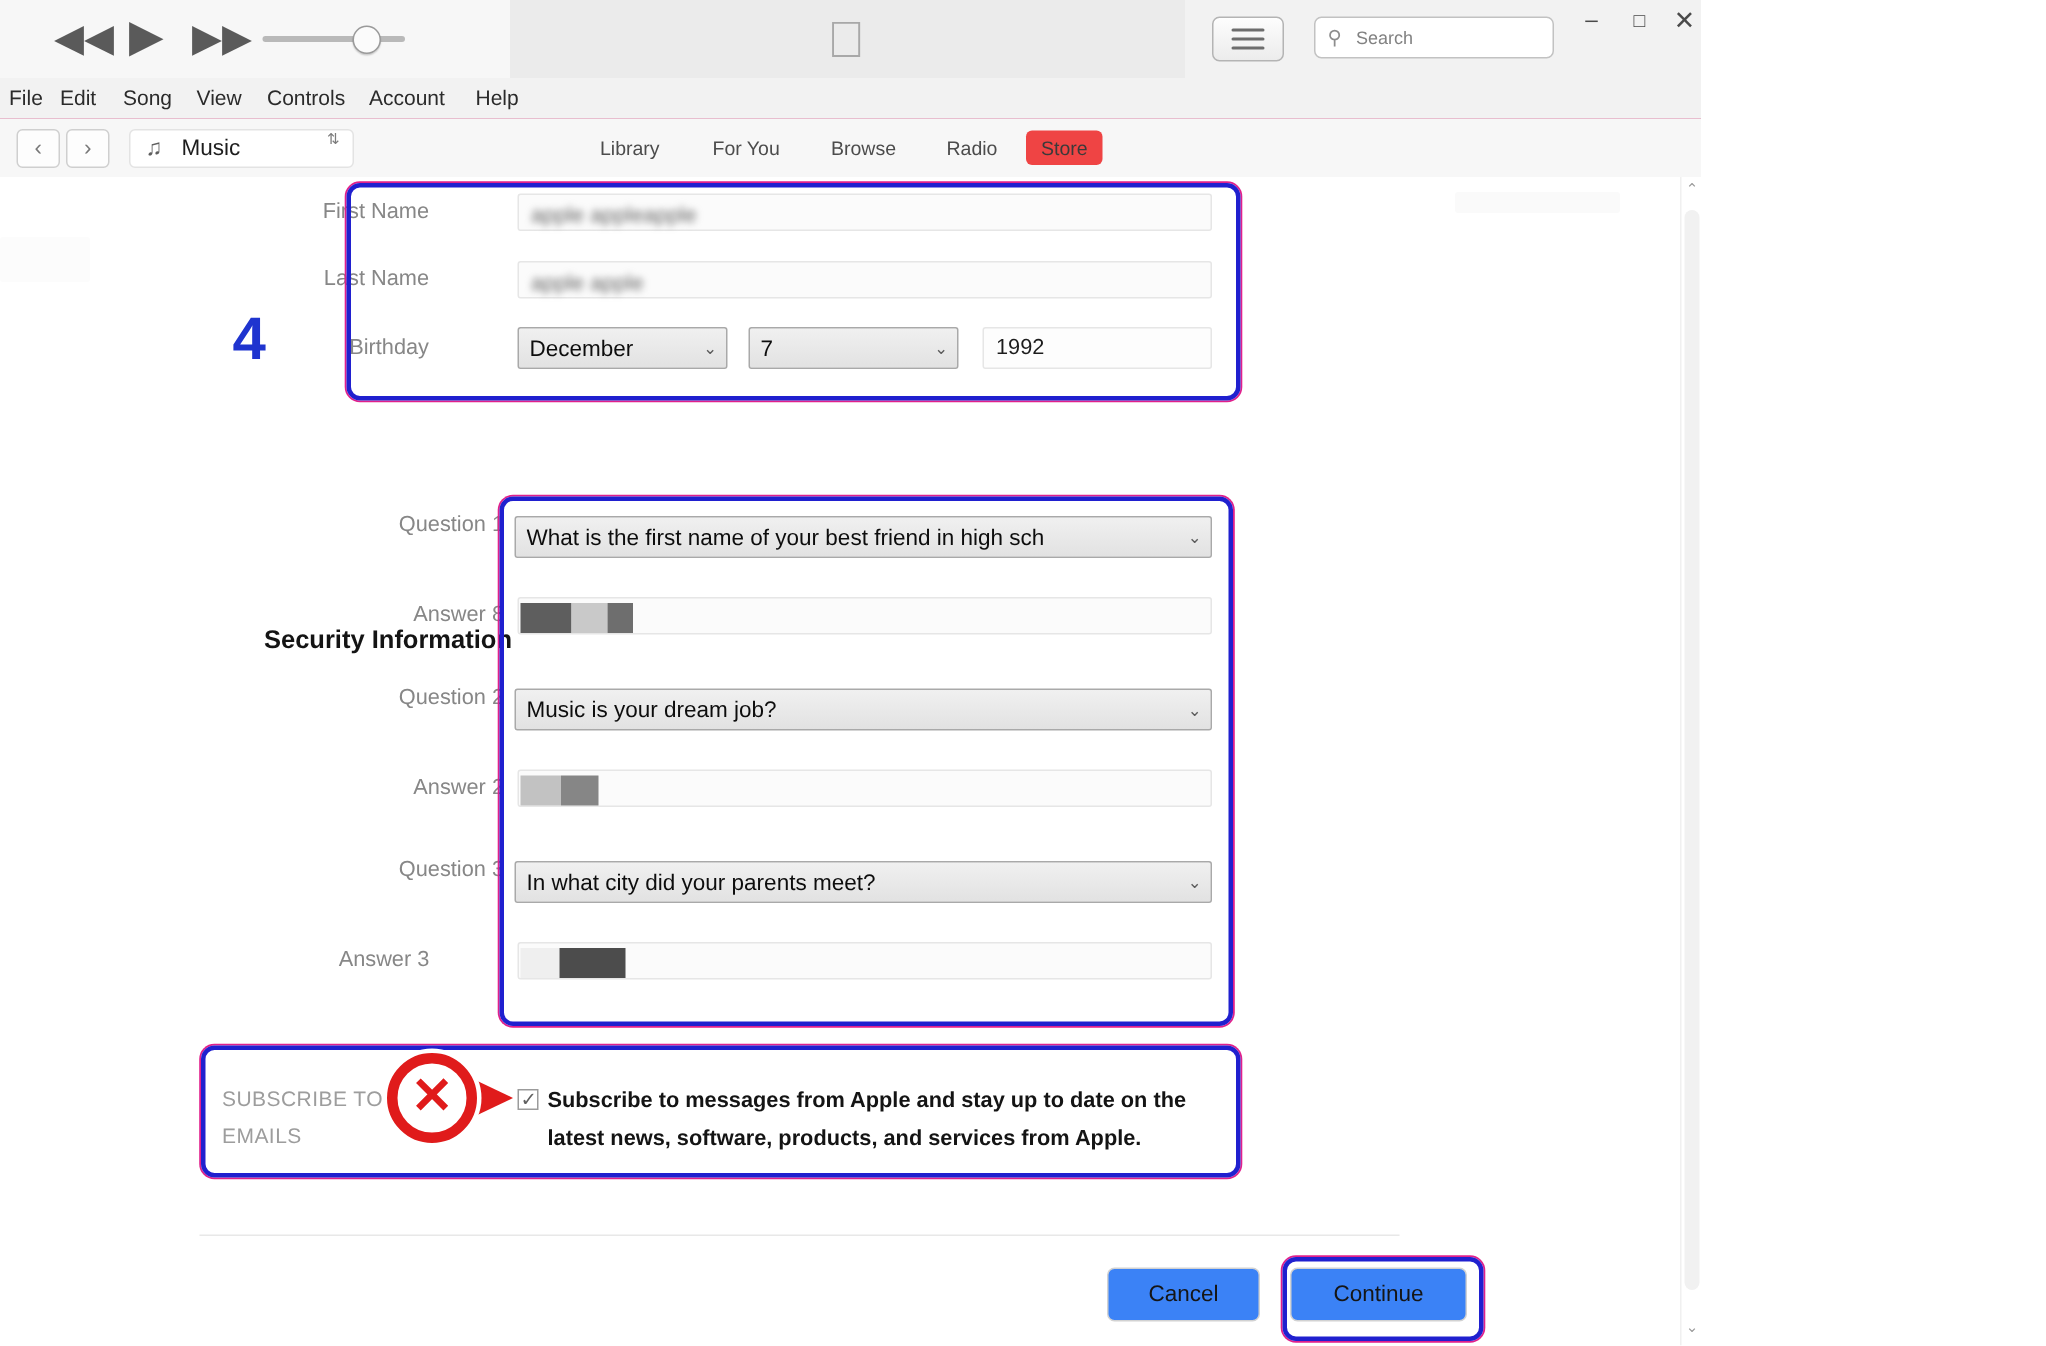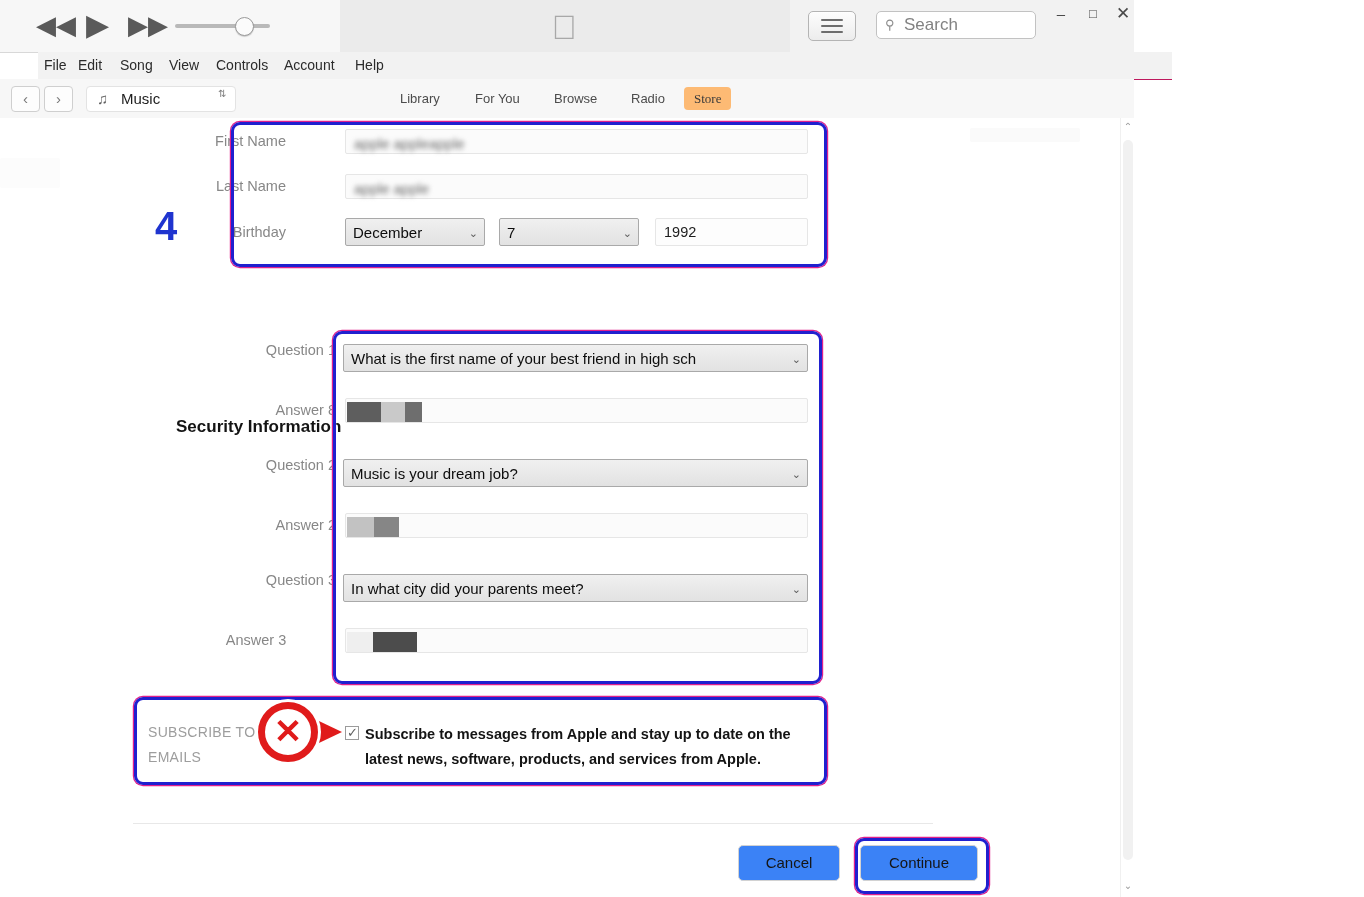--- a/index.html
+++ b/index.html
@@ -122,21 +122,21 @@
     position: absolute;
     left: 8px; top: 5px;
     width: 14px; height: 14px;
     color: #8d8d8d;
     font-size: 13px;
     line-height: 15px;
   }
   #search-placeholder {
     position: absolute;
     left: 27px; top: 4px;
-    font-size: 17px;
+    font-size: 12px;
     color: #828282;
     line-height: 18px;
   }
 
   
   .wincontrol {
     position: absolute;
     top: 2px;
     width: 26px; height: 24px;
     color: #4a4a4a;
@@ -147,22 +147,21 @@
   #win-min { left: 1048px; }
   #win-max { left: 1080px; font-size: 13px; }
   #win-close { left: 1110px; font-size: 17px; }
 
   
   #menubar {
     position: absolute;
     left: 0; top: 52px;
     width: 1134px; height: 27px;
     background: #f2f2f2;
-    border-bottom: 1px solid #be185d;
-    margin-left: 38px;
+    border-bottom: 3px solid #be185d;
   }
   .menu-item {
     position: absolute;
     top: 4px;
     font-size: 14px;
     color: #2b2b2b;
     line-height: 19px;
     white-space: nowrap;
   }
 
@@ -224,23 +223,22 @@
     top: 8px;
     height: 23px;
     padding: 0 10px;
     font-size: 13px;
     color: #4c4c4c;
     line-height: 23px;
     border-radius: 4px;
     white-space: nowrap;
   }
   .navtab.active {
-    background: #fdba74;
+    background: #ef4444;
     color: #3a3a3a;
-    font-family: Liberation Serif, serif;
   }
 
   
   #content {
     position: absolute;
     left: 0; top: 118px;
     width: 1120px;
     height: 779px;
     background: #ffffff;
   }

